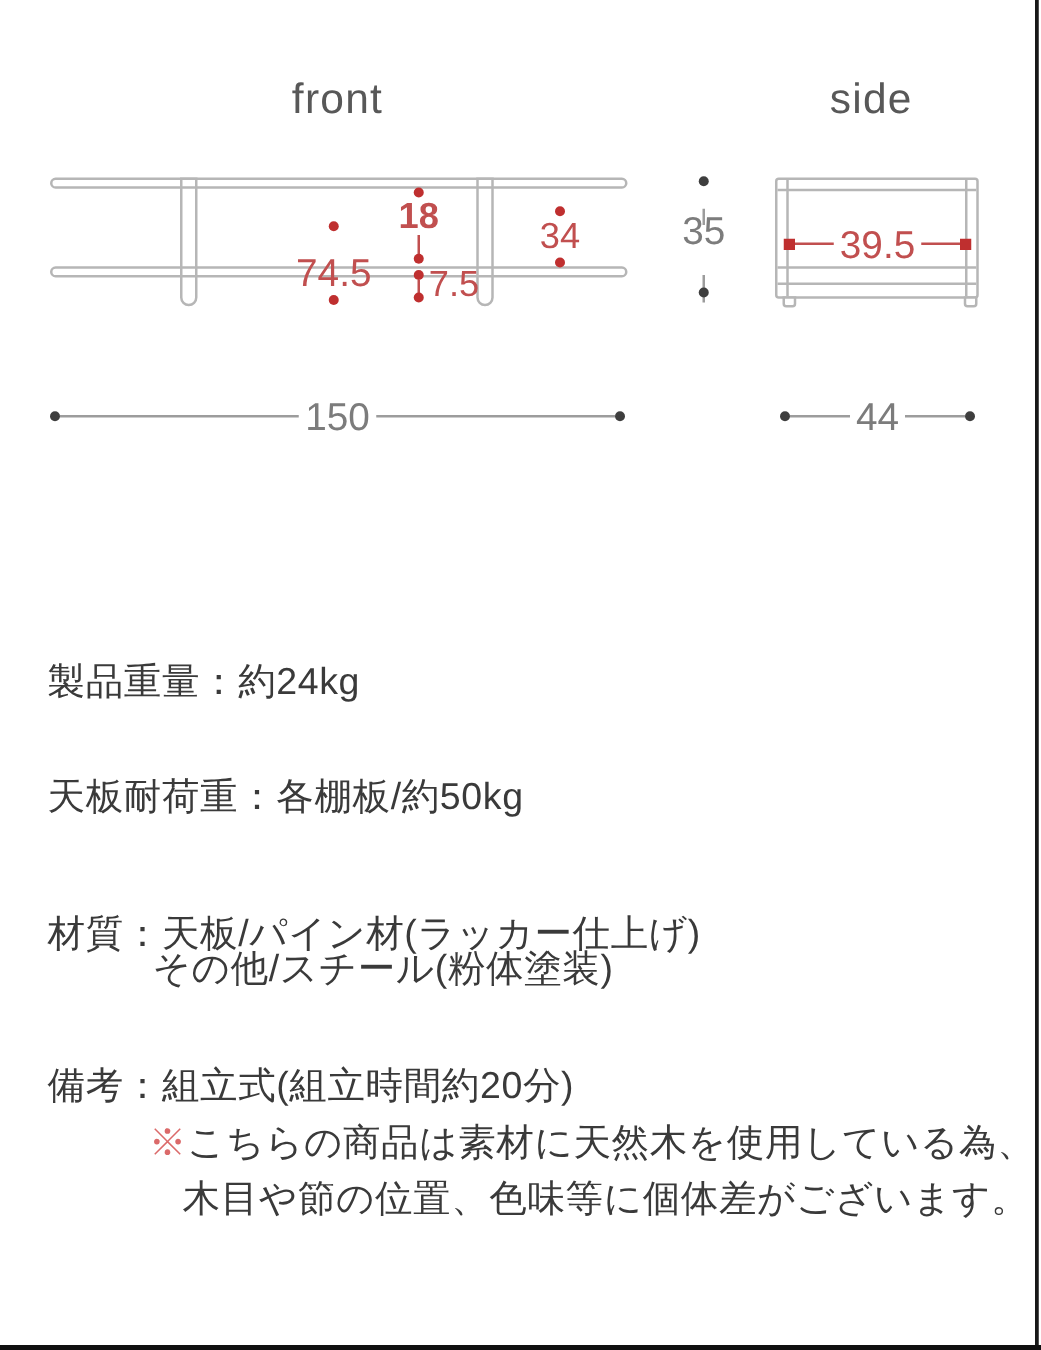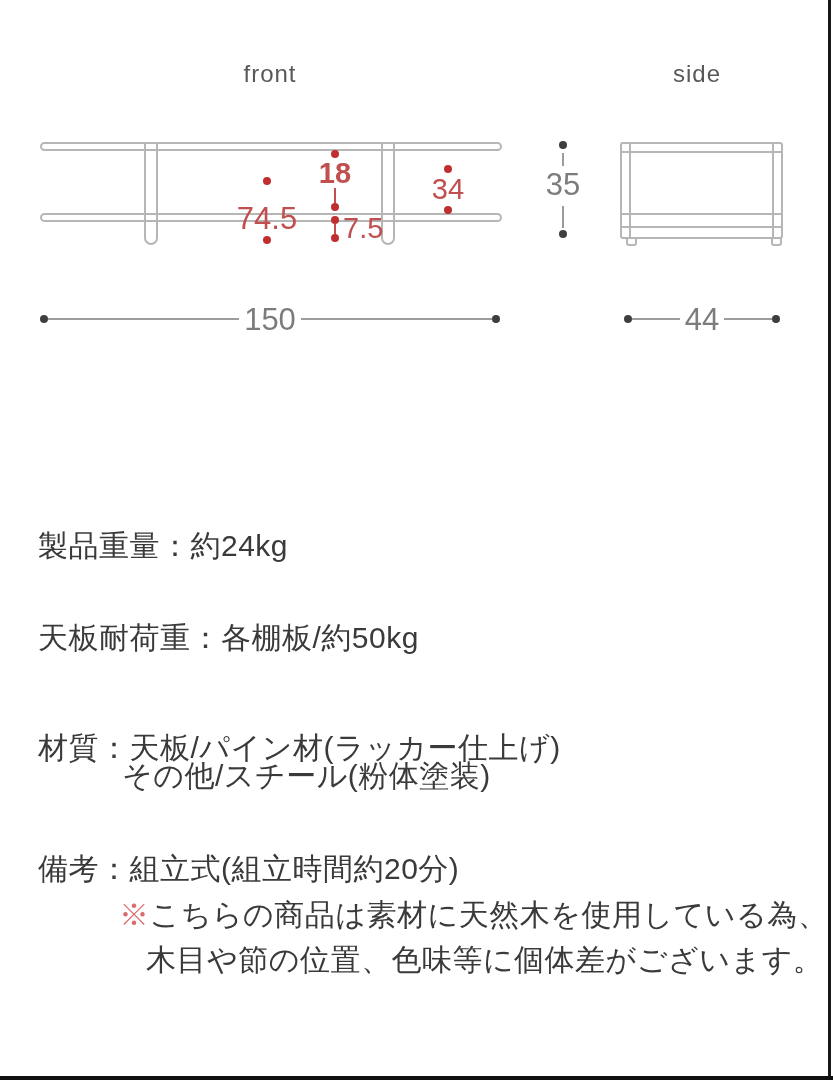--- a/index.html
+++ b/index.html
@@ -4,33 +4,33 @@
 <style>
   html,body { margin:0; padding:0; background:#ffffff; }
   .page {
     position:relative; width:833px; height:1080px; background:#ffffff;
     overflow:hidden; font-family:"Liberation Sans", sans-serif;
   }
   .frame-right  { position:absolute; top:0; right:2px; width:3px; height:100%; background:#181818; }
   .frame-bottom { position:absolute; left:0; bottom:0; width:100%; height:4px; background:#101010; }
 
   
-  .view-title { position:absolute; font-size:24px; color:#585858; letter-spacing:1px; text-align:center; }
+  .view-title { position:absolute; font-size:34px; color:#585858; letter-spacing:1px; text-align:center; }
 
   
   .outline { position:absolute; box-sizing:border-box; border:2px solid #b6b6b6; background:transparent; }
   .fill-line { position:absolute; background:#b6b6b6; }
 
   
   .hdim { position:absolute; display:flex; align-items:center; }
   .hdim .seg { border-top:2px solid currentColor; height:0; }
   .hdim .grow { flex:1 1 auto; }
   .hdim .lbl { padding:0 5px; line-height:1; white-space:nowrap; }
   .red  { color:#c14f4f; }
-  .gray { color:#9c9c9c; }
+  .gray { color:#9c9c9c;margin-top:14px; }
   .gray .lbl { color:#7c7c7c; }
   .dot { flex:0 0 auto; width:8px; height:8px; border-radius:50%; background:#bf2f2f; }
   .dot.dark { background:#3e3e3e; }
   .sqdot { flex:0 0 auto; width:9px; height:9px; background:#bf2f2f; }
   .adot { position:absolute; width:8px; height:8px; border-radius:50%; background:#bf2f2f; }
   .adot.dark { background:#3e3e3e; }
   .vseg { position:absolute; width:2px; background:#c14f4f; }
   .vseg.gray { background:#9c9c9c; }
   .vlbl { position:absolute; line-height:1; text-align:center; white-space:nowrap; }
   .fs29 { font-size:29px; }
@@ -94,20 +94,27 @@
 
   <div class="outline" style="left:620px; top:142px; width:163px; height:97px; border-radius:3px;"></div>
   <div class="fill-line" style="left:629px; top:144px; width:2px; height:93px;"></div>
   <div class="fill-line" style="left:772px; top:144px; width:2px; height:93px;"></div>
   <div class="fill-line" style="left:622px; top:151px; width:159px; height:2px;"></div>
   <div class="fill-line" style="left:622px; top:213px; width:159px; height:2px;"></div>
   <div class="fill-line" style="left:622px; top:226px; width:159px; height:2px;"></div>
   <div class="outline" style="left:626px; top:237px; width:11px; height:9px; border-radius:0 0 3px 3px; background:#fff;"></div>
   <div class="outline" style="left:771px; top:237px; width:11px; height:9px; border-radius:0 0 3px 3px; background:#fff;"></div>
 
+  <div class="hdim red" style="left:627px; top:180px; width:150px; height:30px;">
+    <span class="sqdot"></span>
+    <span class="seg grow"></span>
+    <span class="lbl fs31">39.5</span>
+    <span class="seg grow"></span>
+    <span class="sqdot"></span>
+  </div>
 
   <div class="adot dark" style="left:559px; top:141px;"></div>
   <div class="vseg gray" style="left:562px; top:153px; height:13px;"></div>
   <div class="vlbl fs31" style="left:544px; top:169px; width:38px; color:#7c7c7c;">35</div>
   <div class="vseg gray" style="left:562px; top:206px; height:22px;"></div>
   <div class="adot dark" style="left:559px; top:230px;"></div>
 
   <div class="hdim gray" style="left:624px; top:302px; width:156px; height:34px;">
     <span class="dot dark"></span>
     <span class="seg grow"></span>

